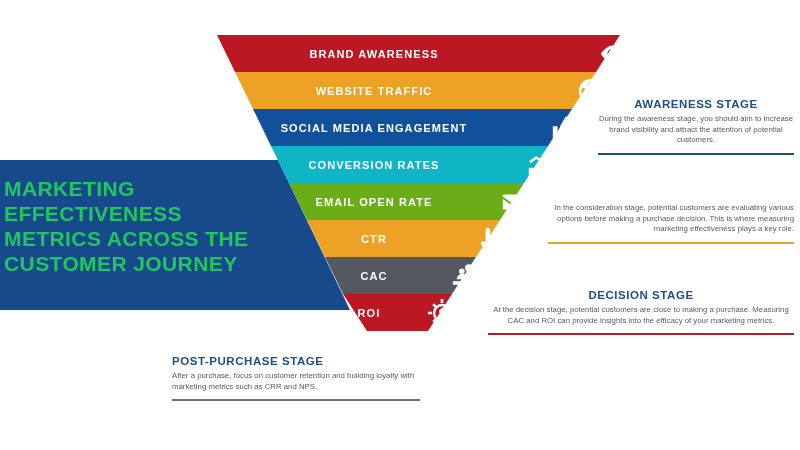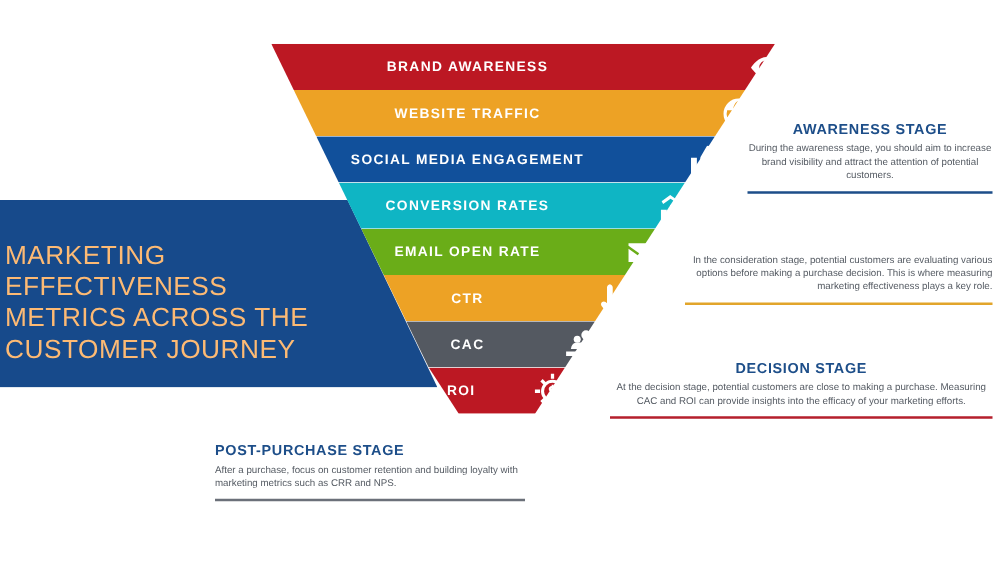--- a/index.html
+++ b/index.html
@@ -9,23 +9,23 @@
   #stage { position:absolute; inset:0; width:800px; height:450px; background:#fff; }
 
   
   #title-block{
     position:absolute; left:0; top:160px; width:350px; height:150px;
     background:#174A8B;
     -webkit-clip-path:polygon(0 0, 278px 0, 350px 150px, 0 150px);
     clip-path:polygon(0 0, 278px 0, 350px 150px, 0 150px);
   }
   #title-text{
-    position:absolute; left:4px; top:32px; width:268px;
-    color:#fdba74; font-size:21px; line-height:25px;
-    font-weight:normal; letter-spacing:.4px; text-transform:uppercase;
+    position:absolute; left:4px; top:16px; width:268px;
+    color:#22c55e; font-size:21px; line-height:25px;
+    font-weight:bold; letter-spacing:.4px; text-transform:uppercase;
   }
 
   
   #funnel{ position:absolute; left:200px; top:35px; width:420px; height:300px; }
   .frow{ position:absolute; left:0; width:420px; height:37px; }
   .frow .band{ position:absolute; inset:0; }
   .frow .lbl{
     position:absolute; left:0; right:0; top:0; bottom:0;
     display:flex; align-items:center; justify-content:center;
     color:#ffffff; font-size:11px; font-weight:bold; letter-spacing:1.1px;
@@ -193,21 +193,21 @@
     <div class="n-rule"></div>
   </div>
 
   <div class="note" id="note-consideration">
     <div class="n-body">In the consideration stage, potential customers are evaluating various options before making a purchase decision. This is where measuring marketing effectiveness plays a key role.</div>
     <div class="n-rule"></div>
   </div>
 
   <div class="note" id="note-decision">
     <div class="n-title">DECISION STAGE</div>
-    <div class="n-body">At the decision stage, potential customers are close to making a purchase. Measuring CAC and ROI can provide insights into the efficacy of your marketing efforts.</div>
+    <div class="n-body">At the decision stage, potential customers are close to making a purchase. Measuring CAC and ROI can provide insights into the efficacy of your marketing metrics.</div>
     <div class="n-rule"></div>
   </div>
 
   <div class="note" id="note-post">
     <div class="n-title">POST-PURCHASE STAGE</div>
     <div class="n-body">After a purchase, focus on customer retention and building loyalty with marketing metrics such as CRR and NPS.</div>
     <div class="n-rule"></div>
   </div>
 
 </div>

